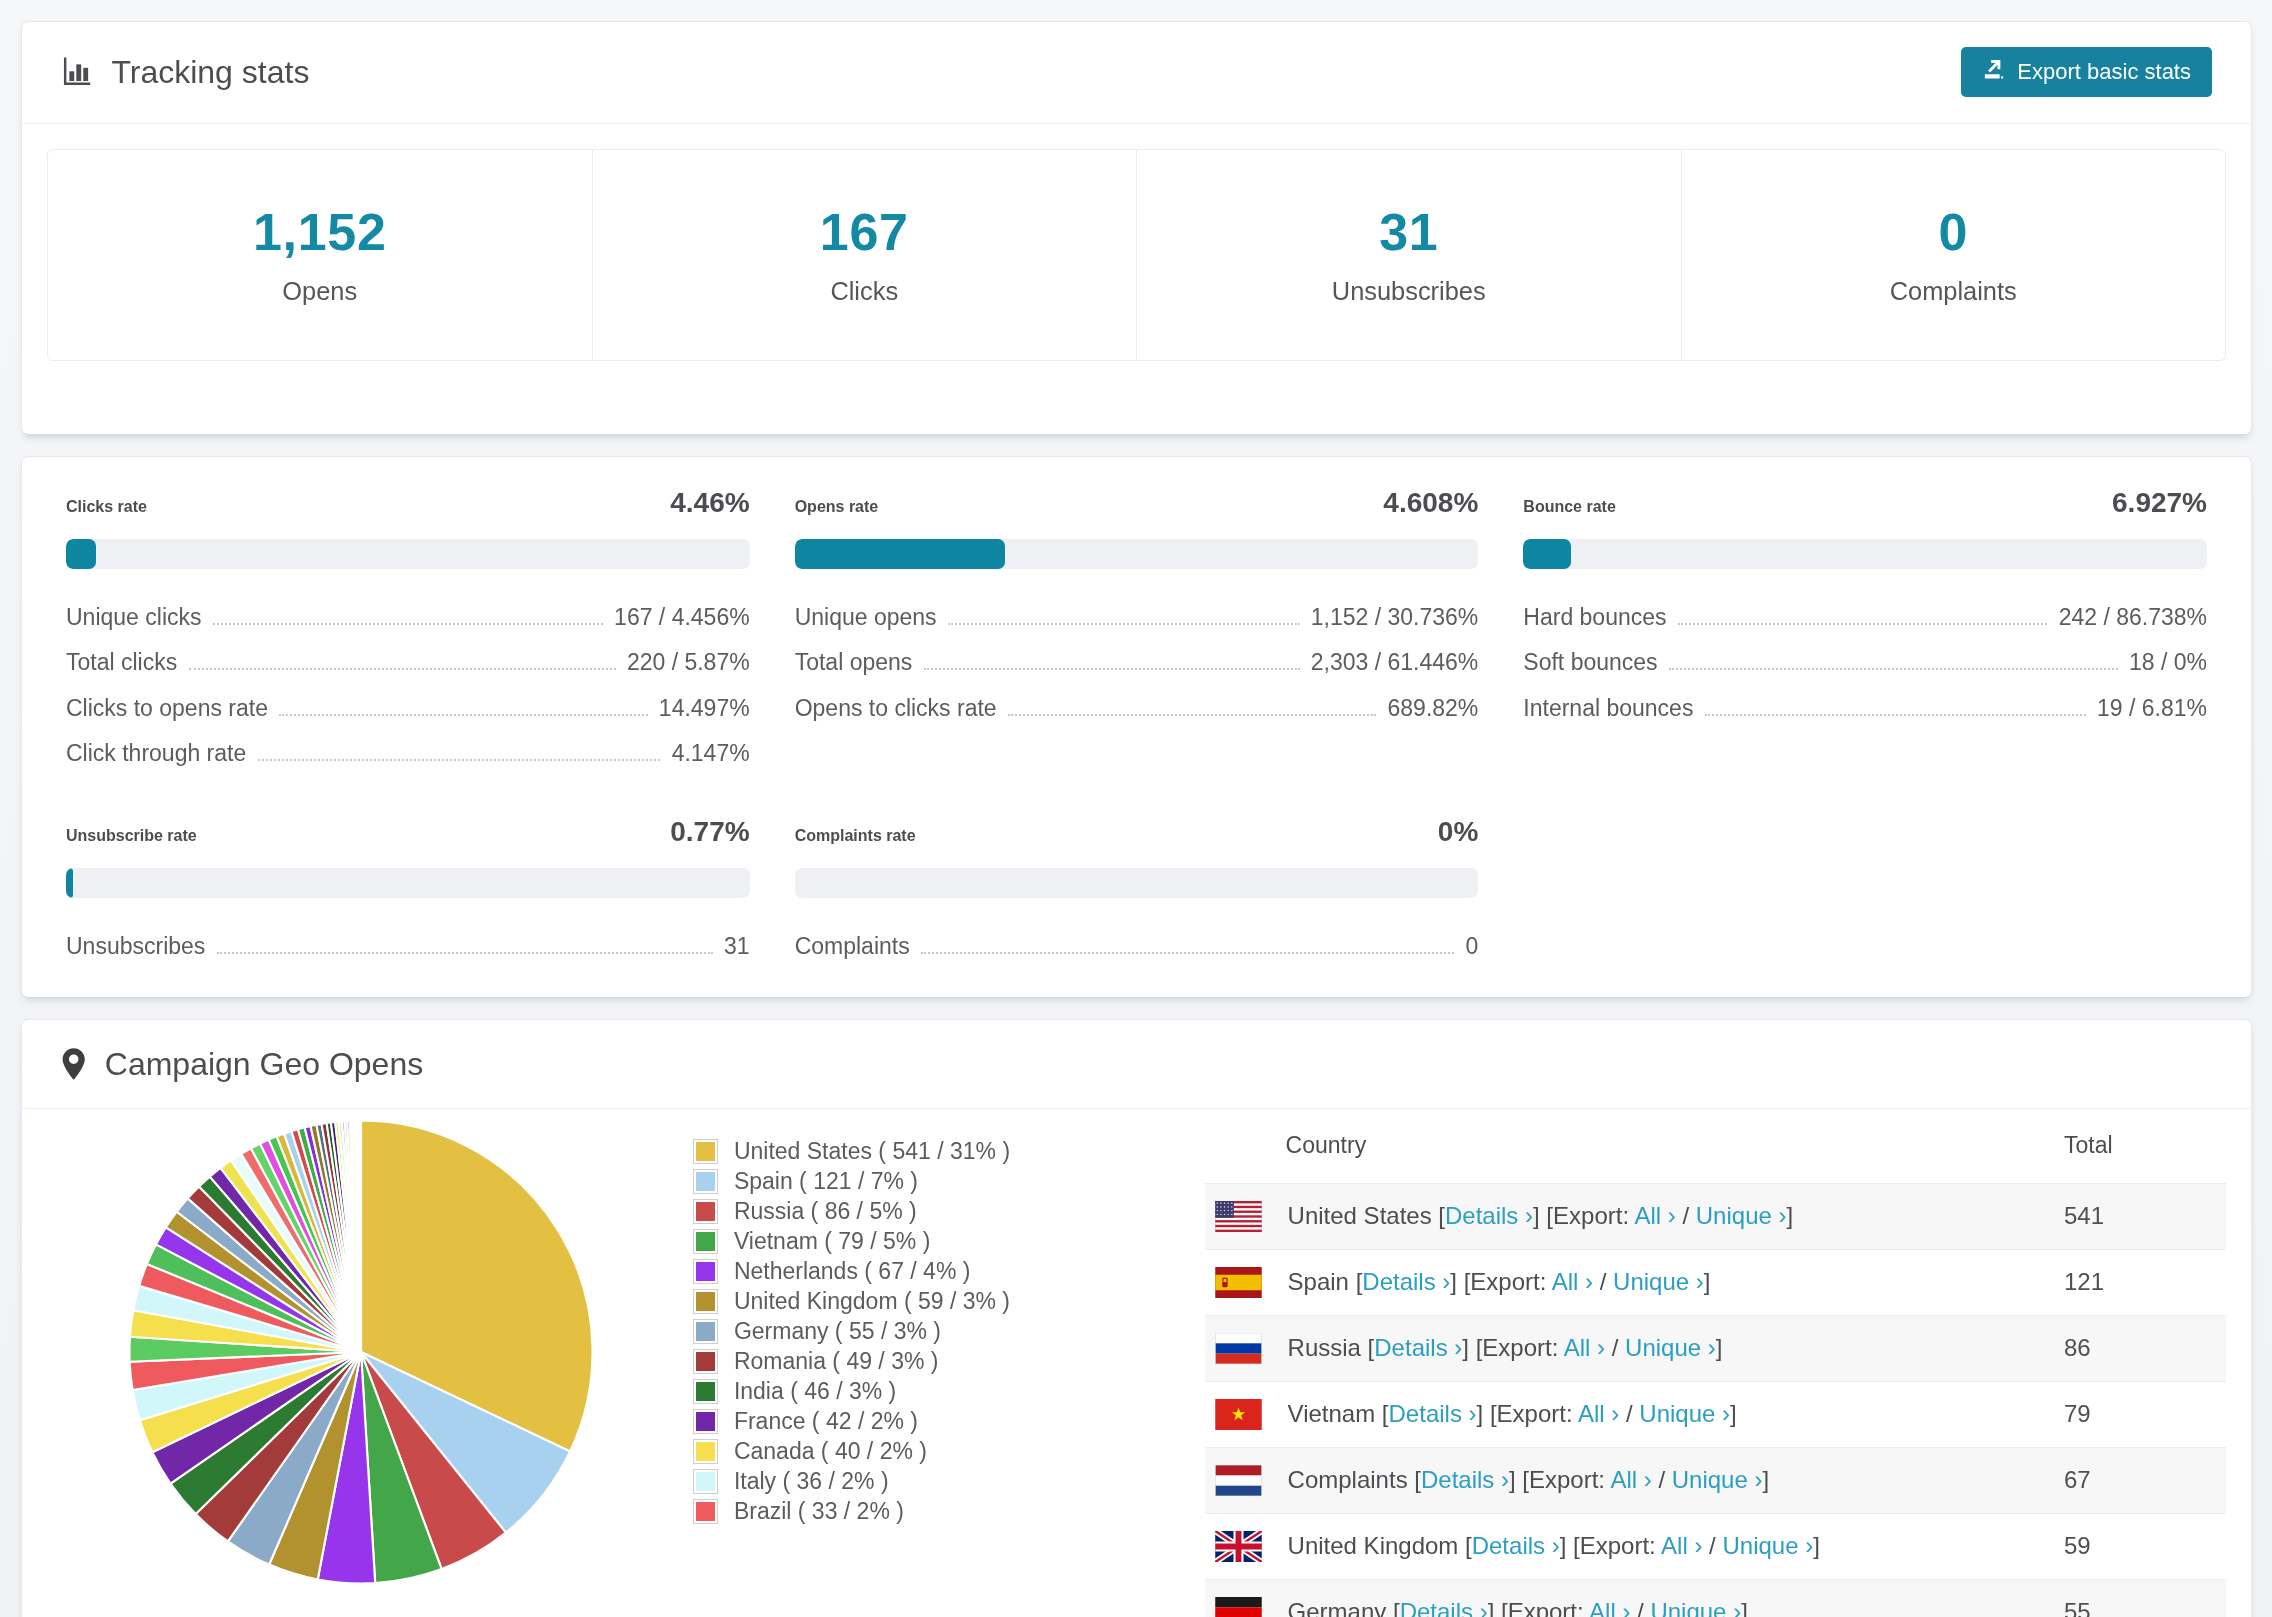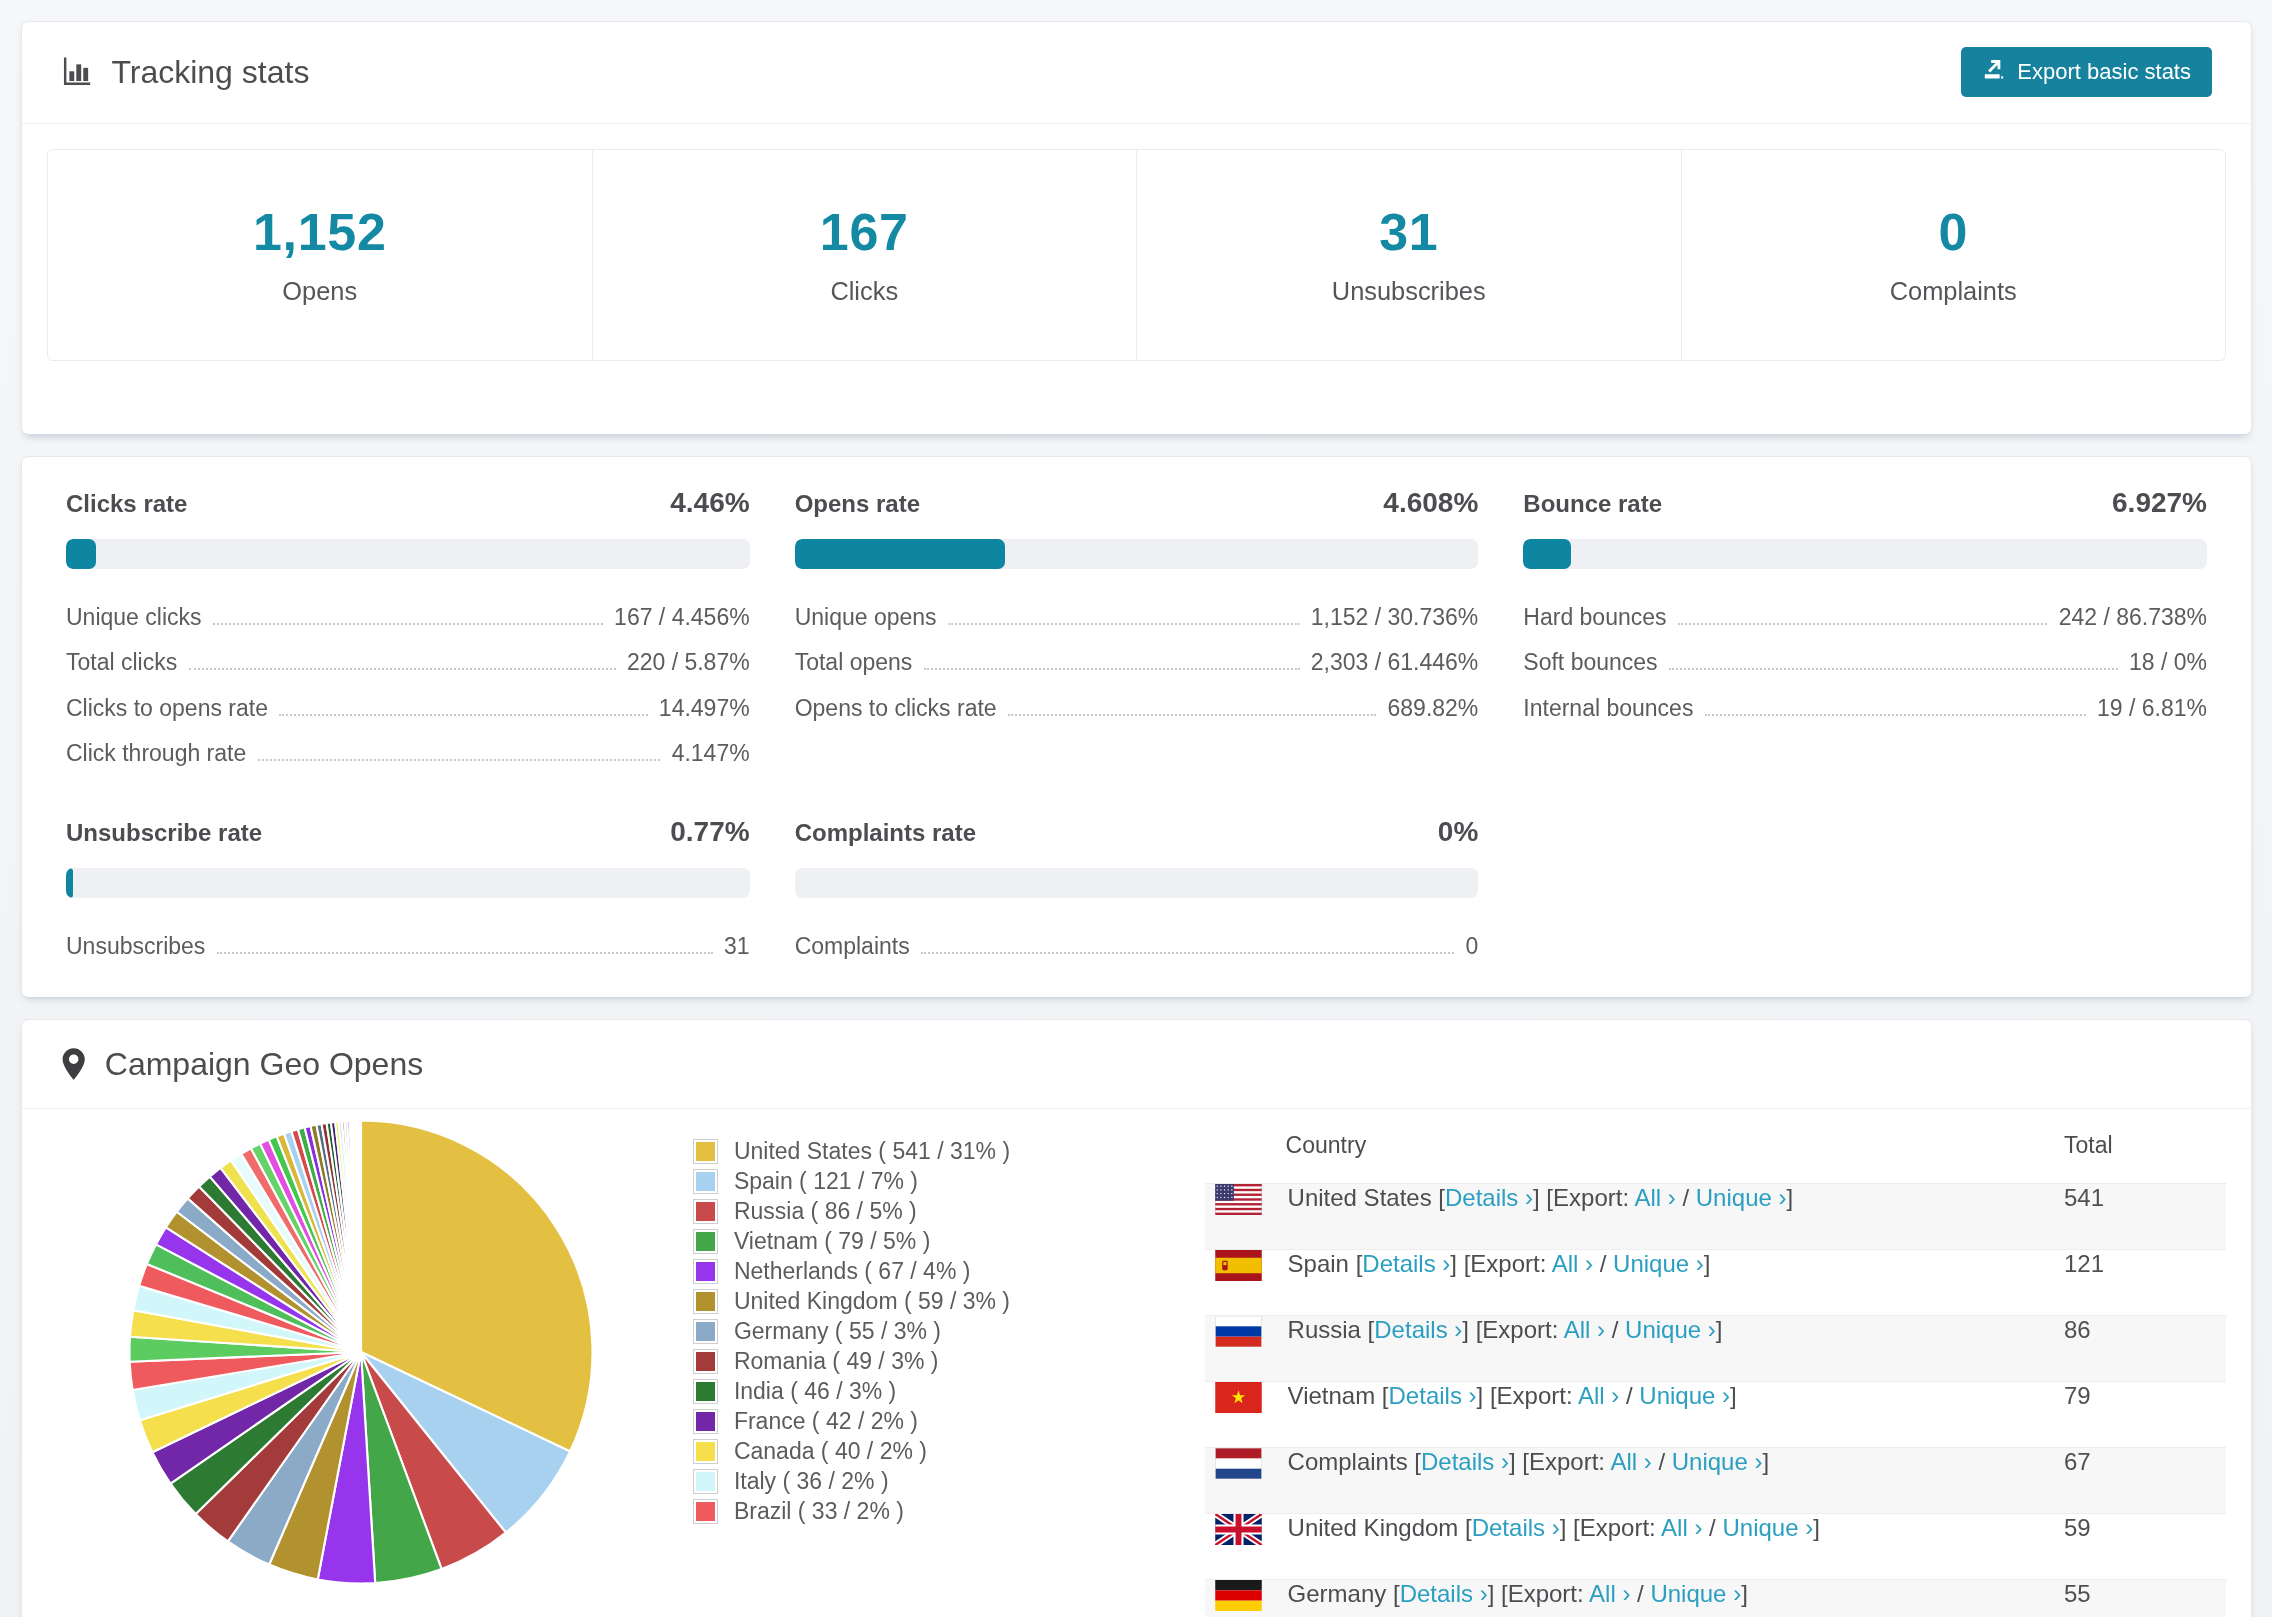--- a/index.html
+++ b/index.html
@@ -41,21 +41,21 @@
   .stat-cell { flex:1; text-align:center; padding: 52px 7px 54px 7px; }
   .stat-cell + .stat-cell { border-left:1.4px solid #e9ebee; }
   .stat-value { font-size:52px; font-weight:bold; color:#1489A4; letter-spacing:0.7px; }
   .stat-label { font-size:25.4px; color:#55565a; margin-top:15.5px; }
   .card-tracking { padding-bottom:73px; }
 
   
   .card-rates { padding: 30px 44px 28px 44px; }
   .rates-grid { display:grid; grid-template-columns:1fr 1fr 1fr; column-gap:45px; row-gap:40px; }
   .rate-head { display:flex; justify-content:space-between; align-items:baseline; }
-  .rate-title { font-size:24px; font-weight:bold; color:#4c4d50; }
+  .rate-title { font-size:16px; font-weight:bold; color:#4c4d50; }
   .rate-value { font-size:28px; font-weight:bold; color:#4c4d50; }
   .rate-bar { margin-top:20px; height:30px; background:#eef0f3; border-radius:7px; overflow:hidden; }
   .rate-fill { height:100%; background:#0F86A1; border-radius:7px; }
   .rate-rows { margin-top:25.4px; }
   .rate-row { display:flex; align-items:baseline; padding:9.2px 0; font-size:23px; color:#5b5c5f; }
   .rate-row .leader { flex:1; border-bottom:2.1px dotted #c7c8cb; margin:0 11.3px 5px 11.3px; }
   .rate-row .rlabel, .rate-row .rval { white-space:nowrap; }
 
   
   .card-geo { margin-top:32px; height:612px; overflow:hidden; }
@@ -64,21 +64,21 @@
   .pie-wrap svg { display:block; margin:2.8px 0 0 99px; }
   .legend { width:494px; flex:none; padding-top:27.5px;margin-left:36px; }
   .legend-item { display:flex; align-items:center; gap:15.5px; height:30px; font-size:23px; color:#5b5c5f; }
   .legend-swatch { width:25.4px; height:25.4px; flex:none; border:1.4px solid #cfcfcf; background:#fff; padding:2.1px; }
   .legend-swatch i { display:block; width:100%; height:100%; }
 
   .geo-table { flex:1; margin-left:17.6px; margin-right:25px; font-size:24px; color:#4f5053; }
   .gt-header { display:flex; align-items:center; height:75px; border-bottom:1.4px solid #ececee; padding-left:81px; font-size:23px; color:#4c4d50; }
   .gt-header .col-total { width:162px; flex:none; }
   .gt-header .col-country { flex:1; }
-  .gt-row { display:flex; height:66px; border-bottom:0.7px solid #ededef; padding-left:10.6px; }
+  .gt-row { display:flex; align-items:center; height:66px; border-bottom:0.7px solid #ededef; padding-left:10.6px; }
   .gt-row.shaded { background:#f7f7f8; }
   .flag { width:47px; height:31px; flex:none; margin-right:25.4px; }
   .flag svg { display:block; width:100%; height:100%; }
   .gt-country { flex:1; white-space:nowrap; overflow:hidden; }
   .gt-total { width:162px; flex:none; }
   .lnk { color:#2B9FC0; text-decoration:none; cursor:pointer; }
   .dark { color:#4c4d50; }
 </style>
 </head>
 <body>

